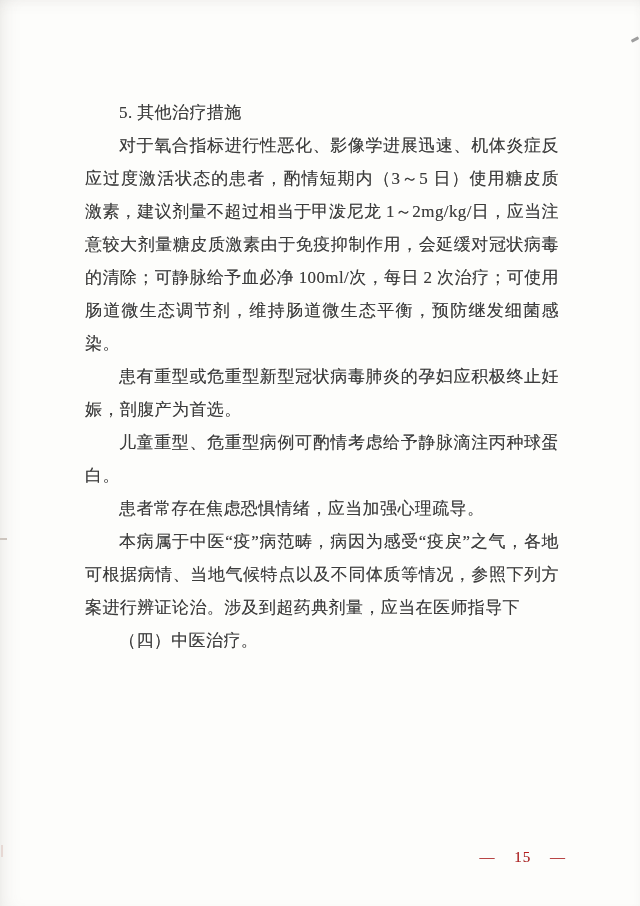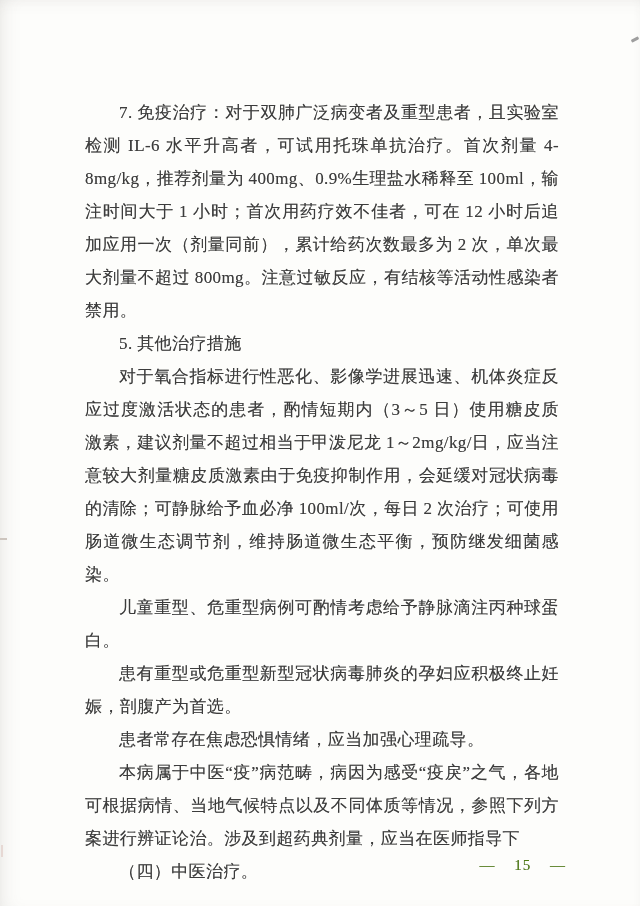--- a/index.html
+++ b/index.html
@@ -30,23 +30,23 @@
     font-size: 17px;
     line-height: 33px;
     letter-spacing: 0.4px;
     text-align: justify;
     color: #3c3c3c;
     
     text-shadow: 0 0 0.6px rgba(70,70,70,0.55);
   }
   .page-number {
     position: absolute;
-    right: 74px; bottom: 32px;
+    right: 74px; bottom: 40px;
     font-size: 15px;
-    color: #4d7c0f;
+    color: #b91c1c;
     letter-spacing: 1px;
     word-spacing: 14px;
     text-shadow: 0 0 0.5px rgba(70,70,70,0.5);
   }
   
   .artifact-top-right {
     position: absolute;
     top: 38px; right: 1px;
     width: 8px; height: 3px;
     background: #8d8d8d;
@@ -67,25 +67,24 @@
     background: #e4d2cd;
     opacity: 0.8;
   }
 </style>
 </head>
 <body>
 
 <div class="page">
 
   <div class="content">
-    <p>7. 免疫治疗：对于双肺广泛病变者及重型患者，且实验室检测 IL-6 水平升高者，可试用托珠单抗治疗。首次剂量 4-8mg/kg，推荐剂量为 400mg、0.9%生理盐水稀释至 100ml，输注时间大于 1 小时；首次用药疗效不佳者，可在 12 小时后追加应用一次（剂量同前），累计给药次数最多为 2 次，单次最大剂量不超过 800mg。注意过敏反应，有结核等活动性感染者禁用。</p>
     <p>5. 其他治疗措施</p>
     <p>对于氧合指标进行性恶化、影像学进展迅速、机体炎症反应过度激活状态的患者，酌情短期内（3～5 日）使用糖皮质激素，建议剂量不超过相当于甲泼尼龙 1～2mg/kg/日，应当注意较大剂量糖皮质激素由于免疫抑制作用，会延缓对冠状病毒的清除；可静脉给予血必净 100ml/次，每日 2 次治疗；可使用肠道微生态调节剂，维持肠道微生态平衡，预防继发细菌感染。</p>
+    <p>患有重型或危重型新型冠状病毒肺炎的孕妇应积极终止妊娠，剖腹产为首选。</p>
     <p>儿童重型、危重型病例可酌情考虑给予静脉滴注丙种球蛋白。</p>
-    <p>患有重型或危重型新型冠状病毒肺炎的孕妇应积极终止妊娠，剖腹产为首选。</p>
     <p>患者常存在焦虑恐惧情绪，应当加强心理疏导。</p>
     <p>本病属于中医“疫”病范畴，病因为感受“疫戾”之气，各地可根据病情、当地气候特点以及不同体质等情况，参照下列方案进行辨证论治。涉及到超药典剂量，应当在医师指导下</p>
     <p>（四）中医治疗。</p>
   </div>
 
   <div class="page-number">— 15 —</div>
 
   <div class="artifact-top-right"></div>
   <div class="artifact-left-tick"></div>
   <div class="artifact-left-smudge"></div>

